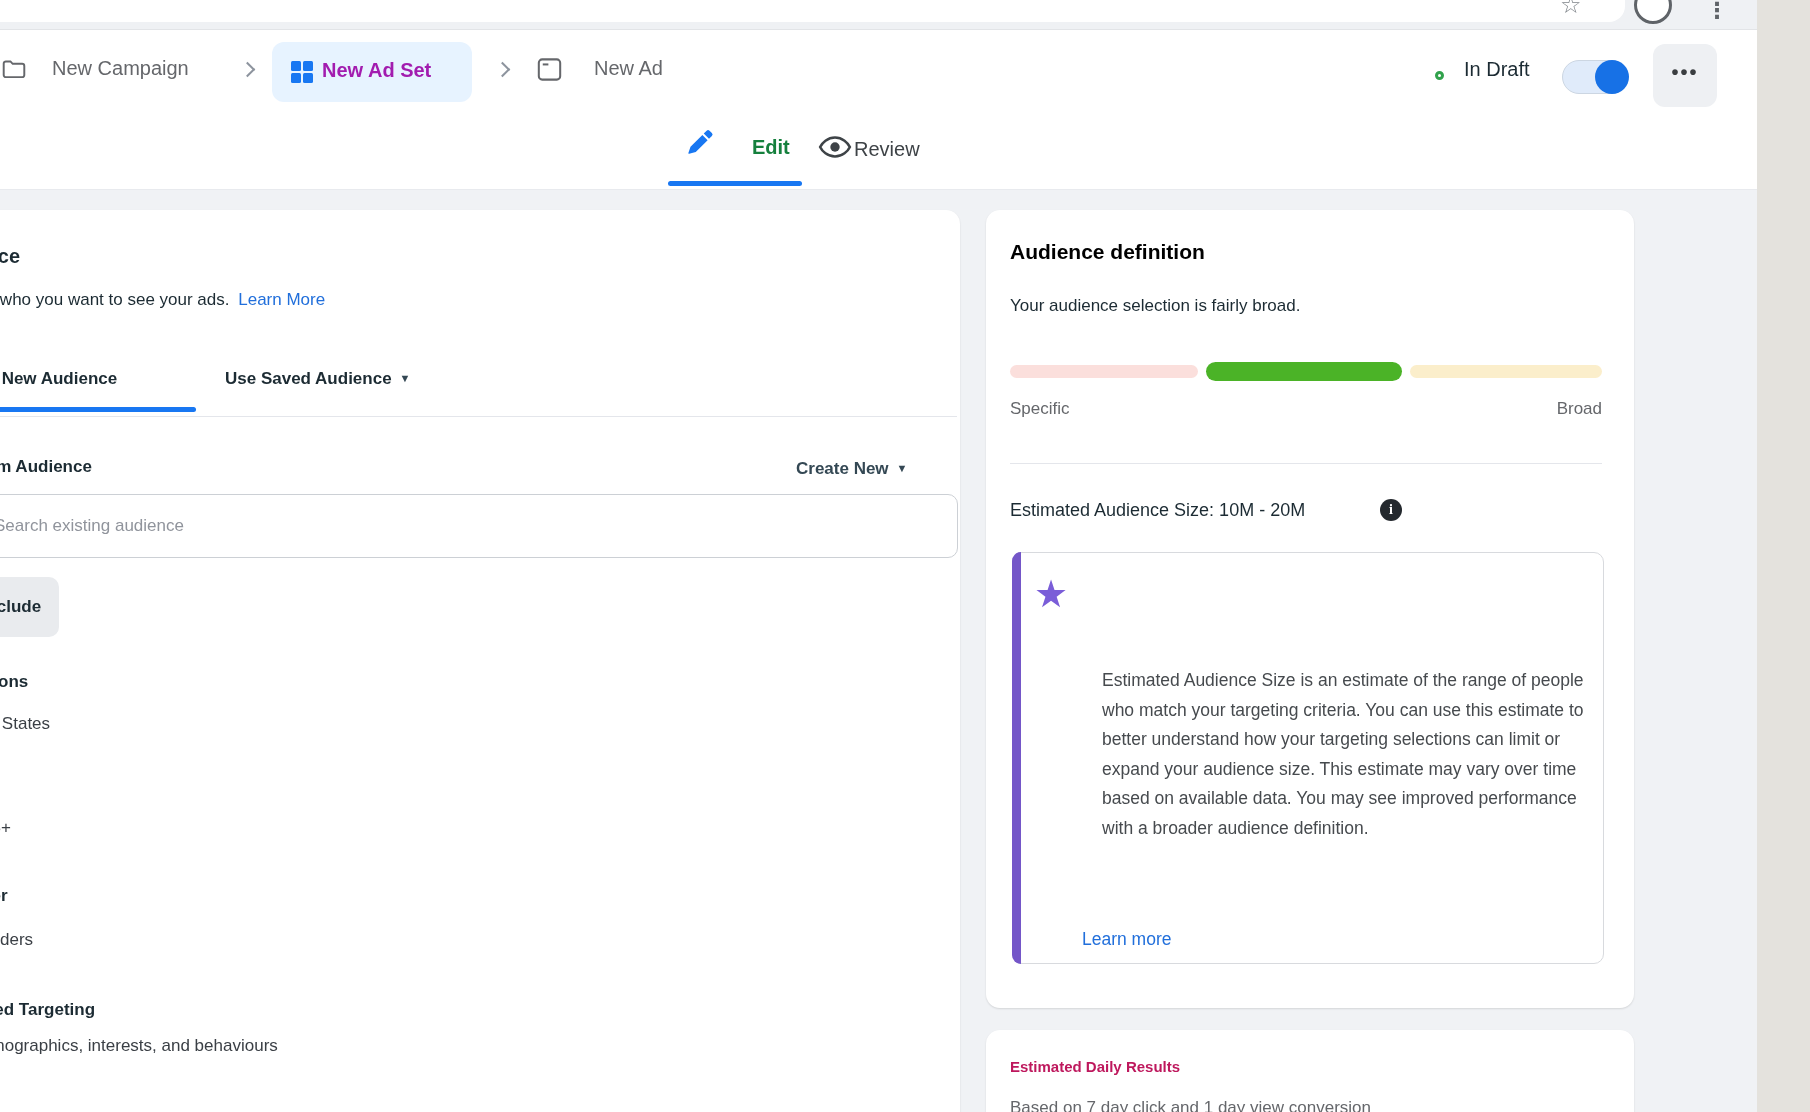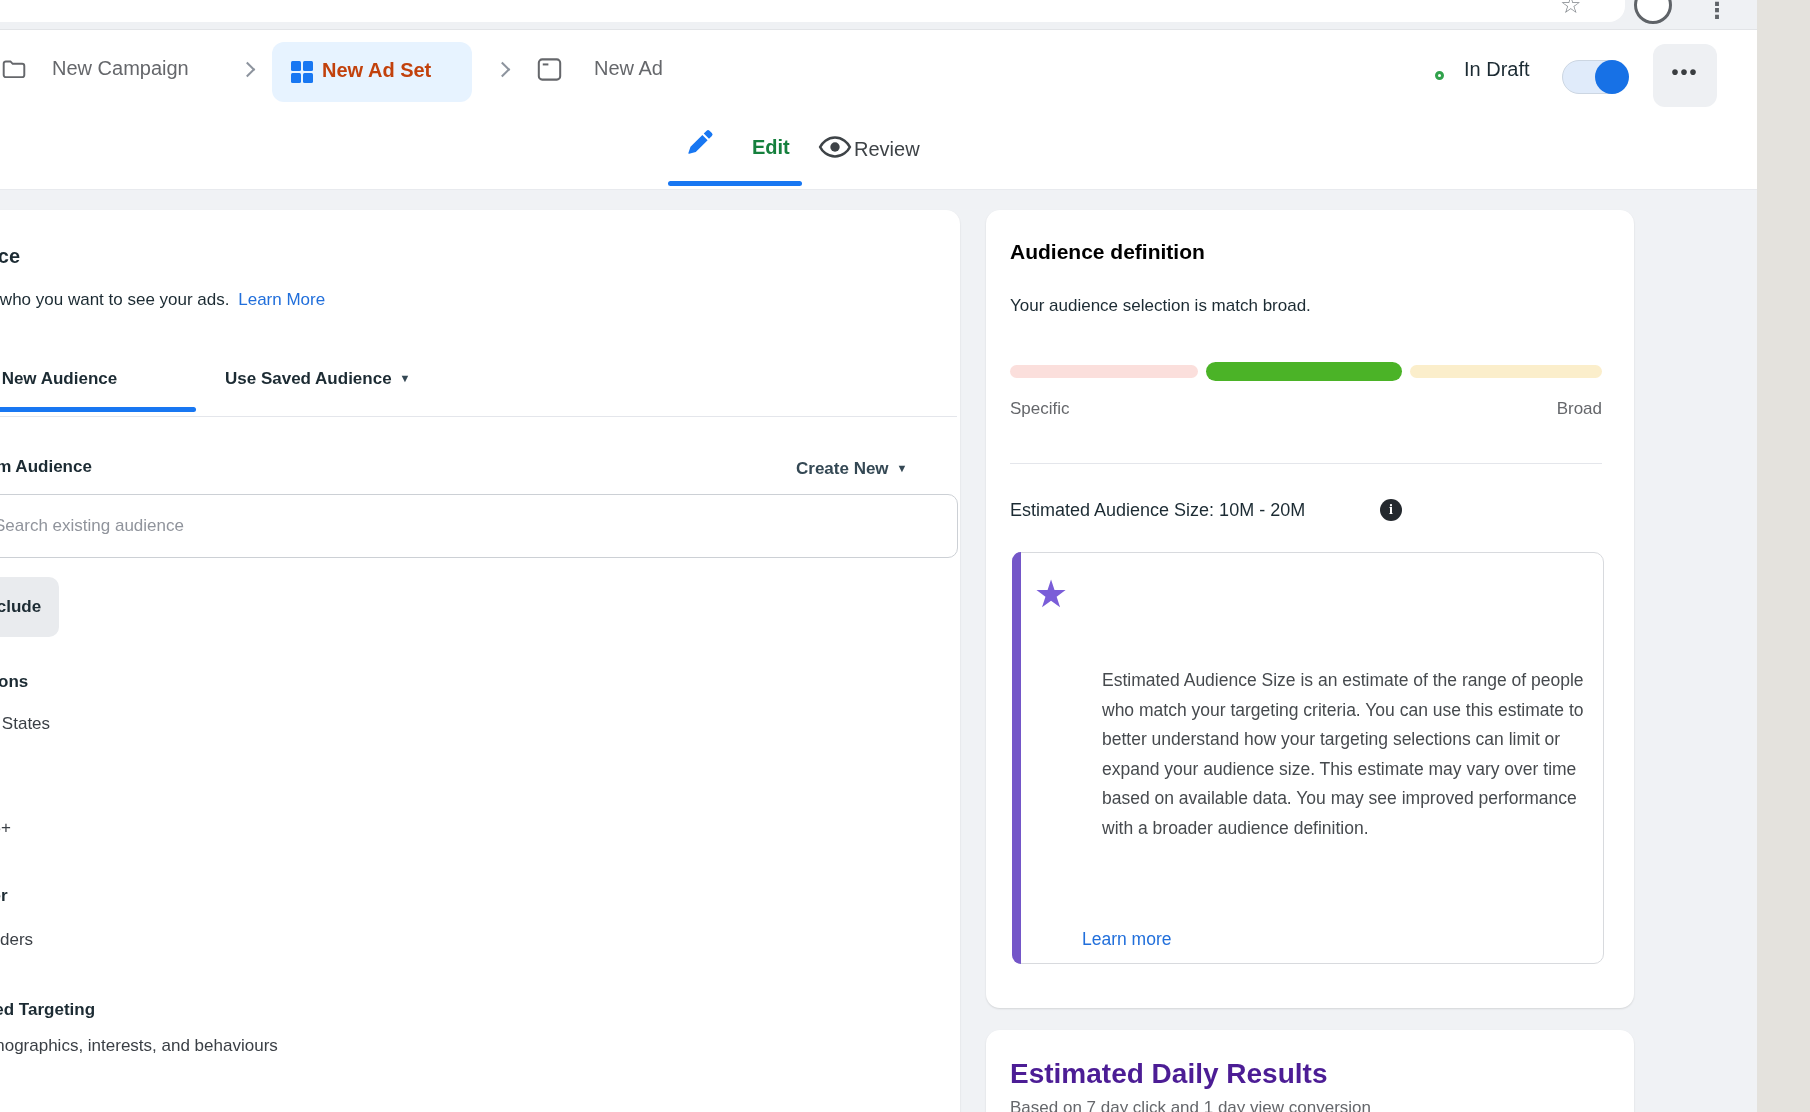--- a/index.html
+++ b/index.html
@@ -13,21 +13,21 @@
   .bm-star { position:absolute; left:1560px; top:-9px; font-size:24px; color:#80868b; }
   .avatar-ring { position:absolute; left:1634px; top:-14px; width:38px; height:38px; border:3px solid #5f6368; border-radius:50%; background:#fff; }
   .kebab { position:absolute; left:1706px; top:-2px; font-size:22px; color:#5f6368; font-weight:bold; }
   .desk-strip { position:absolute; left:1757px; top:0; width:53px; height:1112px; background:#e4e2dd; z-index:60; }
 
   
   .header { position:absolute; left:0; top:30px; width:1810px; height:160px; background:#ffffff; border-bottom:1px solid #e8eaee; z-index:2; }
   .crumb-label { position:absolute; top:57px; font-size:20px; color:#65676b; white-space:nowrap;margin-left:20px; }
   .chev { position:absolute; top:64px; width:11px; height:11px; border-top:2.5px solid #8d949e; border-right:2.5px solid #8d949e; transform:rotate(45deg); }
   .crumb-chip { position:absolute; left:272px; top:42px; width:200px; height:60px; background:#e7f3ff; border-radius:12px; }
-  .chip-label { position:absolute; left:322px; top:59px; font-size:20px; font-weight:bold; color:#c2410c; white-space:nowrap; }
+  .chip-label { position:absolute; left:322px; top:59px; font-size:20px; font-weight:bold; color:#a21caf; white-space:nowrap; }
   .icon-abs { position:absolute; }
 
   .tab-edit-label { position:absolute; left:752px; top:136px; font-size:20px; font-weight:bold; color:#15803d; }
   .tab-review-label { position:absolute; left:854px; top:138px; font-size:20px; color:#3e4347; }
   .tab-underline { position:absolute; left:668px; top:181px; width:134px; height:5px; border-radius:3px; background:#1877f2; }
 
   
   .status-dot { position:absolute; left:1435px; top:71px; width:9px; height:9px; border:3px solid #31a24c; border-radius:50%; }
   .status-label { position:absolute; left:1464px; top:58px; font-size:20px; color:#1c2b33; }
   .toggle { position:absolute; left:1562px; top:60px; width:66px; height:34px; background:#e0ebfa; border:1px solid #ccd6e2; border-radius:17px; }
@@ -62,21 +62,21 @@
   .gauge-lab { font-size:17px; color:#65676b; }
   .def-divider { left:1010px; top:463px; width:592px; height:1px; background:#e4e6eb; }
   .est-line { left:1010px; top:500px; font-size:18px; color:#1c2b33; }
   .info-dot { position:absolute; left:1380px; top:499px; width:22px; height:22px; background:#24292e; border-radius:50%; color:#fff; font-size:14px; font-weight:bold; text-align:center; line-height:22px; font-family:"Liberation Serif","DejaVu Serif",serif; }
   .callout { left:1012px; top:552px; width:592px; height:412px; border:1px solid #d8dade; border-radius:10px; background:#fff; }
   .callout-bar { left:1012px; top:552px; width:9px; height:412px; background:#7456c8; border-radius:10px 0 0 10px; }
   .callout-star { left:1034px; top:572px; font-size:38px; color:#7a5dd8; }
   .callout-title { left:1082px; top:582px; width:410px; font-size:21px; line-height:37px; font-weight:bold; color:#1c2b33; white-space:normal; }
   .callout-body { left:1082px; top:666px; width:486px; font-size:17.5px; line-height:29.5px; color:#464a4e; white-space:normal;margin-left:20px; }
   .callout-link { left:1082px; top:929px; font-size:17.5px; color:#216fdb; }
-  .edr-title { left:1010px; top:1058px; font-size:28px; font-weight:bold; color:#4c1d95; }
+  .edr-title { left:1010px; top:1058px; font-size:15px; font-weight:bold; color:#be185d; }
   .edr-sub { left:1010px; top:1098px; font-size:17px; color:#65676b; }
 
   svg { display:block; }
 </style>
 </head>
 <body>
 
 <div class="screen">
 
   <div class="toolbar">
@@ -158,21 +158,21 @@
   <div class="z sec-value" style="left:-52px;top:818px">18 - 65+</div>
 
   <div class="z sec-label" style="left:-52px;top:886px">Gender</div>
   <div class="z sec-value" style="left:-52px;top:930px">All genders</div>
 
   <div class="z sec-label" style="left:-52px;top:1000px">Detailed Targeting</div>
   <div class="z sec-value" style="left:-52px;top:1036px">All demographics, interests, and behaviours</div>
 
   <div class="card card-def"></div>
   <div class="z def-title">Audience definition</div>
-  <div class="z def-sub">Your audience selection is match broad.</div>
+  <div class="z def-sub">Your audience selection is fairly broad.</div>
 
   <div class="gauge-seg z" style="left:1010px;top:365px;width:188px;height:13px;background:#fbdfdc"></div>
   <div class="gauge-seg z" style="left:1206px;top:362px;width:196px;height:19px;background:#4bb327"></div>
   <div class="gauge-seg z" style="left:1410px;top:365px;width:192px;height:13px;background:#fbeecb"></div>
   <div class="z gauge-lab" style="left:1010px;top:399px">Specific</div>
   <div class="z gauge-lab" style="left:1500px;top:399px;width:102px;text-align:right">Broad</div>
 
   <div class="z def-divider"></div>
   <div class="z est-line">Estimated Audience Size: 10M - 20M</div>
   <div class="info-dot z">i</div>

